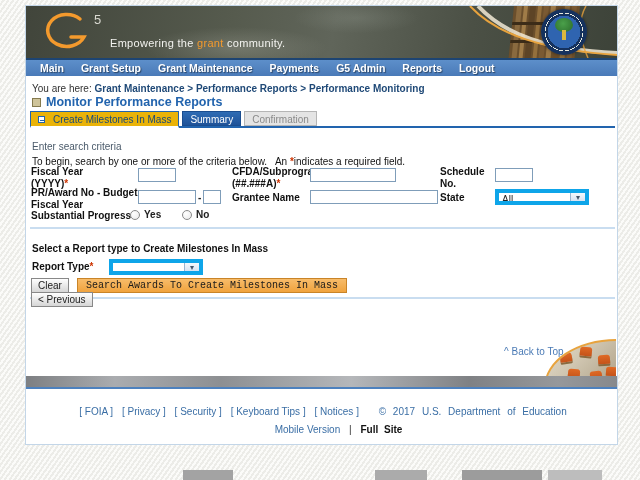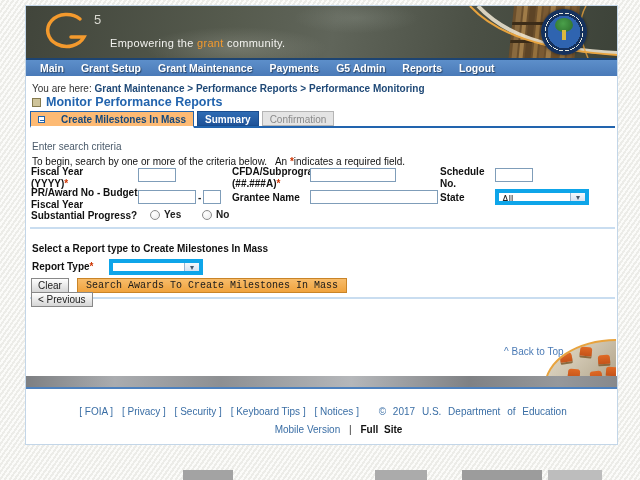--- a/index.html
+++ b/index.html
@@ -39,25 +39,25 @@
   
   .breadcrumb { left:6px; top:77px; font-size:10px; }
   .breadcrumb .pre { color:#333; }
   .breadcrumb .path { color:#1f4977; font-weight:bold; cursor:pointer; }
   .title-icon { left:6px; top:92px; width:9px; height:9px; background:#cfc49a; border:1px solid #857a4e; }
   .page-title { left:20px; top:89px; font-size:12.5px; font-weight:bold; color:#2264ae; }
   .tabs { left:4px; top:105px; width:585px; height:17px; border-bottom:2px solid #2264ae;
     display:flex; align-items:flex-end; gap:3px; }
   .tab { font-size:10px; padding:2px 7px 1px; height:15px; white-space:nowrap; cursor:pointer; }
   .tab.active { height:17px; margin-bottom:-2px; border:1px solid #2264ae; border-bottom:2px solid #fff;
-    background:#fdba74; color:#17497c; font-weight:bold; display:flex; align-items:center; gap:16px; }
+    background:#eab308; color:#17497c; font-weight:normal; display:flex; align-items:center; gap:8px; }
   .tab-icon { display:inline-block; width:7px; height:7px; border:1px solid #2264ae;
     background:linear-gradient(#fff,#fff) , #fff; position:relative; }
   .tab-icon i { position:absolute; left:1px; top:3px; width:4px; height:1px; background:#2264ae; }
-  .tab.blue { background:linear-gradient(#2f6cb4,#1f5399); color:#fff; border:1px solid #1a4d8f; font-weight:bold; }
+  .tab.blue { background:linear-gradient(#2f6cb4,#1f5399); color:#fff; border:1px solid #1a4d8f; font-weight:normal; }
   .tab.disabled { background:#e4e4e4; color:#8a8a8a; border:1px solid #b5b5b5; }
 
   
   .search-heading { left:6px; top:135px; color:#4a5a6a; }
   .instructions { left:6px; top:150px; color:#111; white-space:pre; }
   .req { color:#cc3300; font-weight:bold; }
   .flabel { font-weight:bold; color:#111; line-height:1.15; }
   .ti { position:absolute; border:1px solid #7f9db9; height:14px; font-size:10px; padding:0 2px; background:#fff; }
   .dash { position:absolute; font-weight:bold; }
   .sel { position:absolute; height:16px; border:4px solid #0ea5e9; background:#fff; display:flex; cursor:pointer; }
@@ -192,21 +192,21 @@
     <input class="ti" style="left: 177px; top: 184px; width: 18px;">
     <div class="flabel" style="left:206px; top:186px; position:absolute;">Grantee Name</div>
     <input class="ti" style="left: 284px; top: 184px; width: 128px;">
     <div class="flabel" style="left:414px; top:186px; position:absolute;text-align:right;">State</div>
     <div class="sel" style="left:469px; top:183px; width:94px;">
       <span class="val">All</span>
       <span class="arrow">▾</span>
     </div>
 
     <div class="flabel" style="left:5px; top:204px; position:absolute;">Substantial Progress?</div>
-    <div style="left:124px; top:203px; position:absolute;">
+    <div style="left:104px; top:203px; position:absolute;">
       <span class="radio"></span><span class="radio-label">Yes</span>
       <span class="radio" style="margin-left:18px;"></span><span class="radio-label">No</span>
     </div>
 
     <div class="divider" style="top:221px;"></div>
 
     <div class="section-heading">Select a Report type to Create Milestones In Mass</div>
     <div class="rt-label"><span>Report Type</span><span class="req">*</span></div>
     <div class="sel" style="left:83px; top:253px; width:94px;">
       <span class="val"></span>

